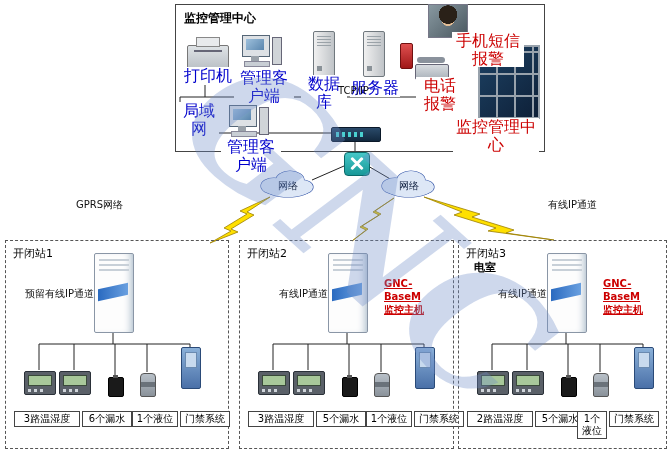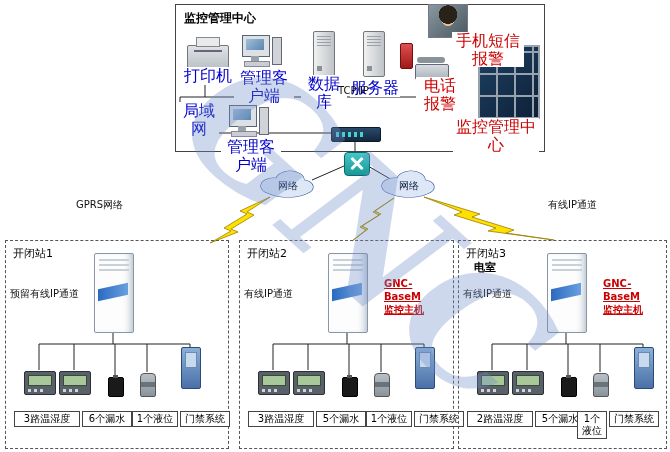--- a/index.html
+++ b/index.html
@@ -14,21 +14,21 @@
   .center-box{position:absolute;left:175px;top:4px;width:368px;height:146px;border:1px solid #444;z-index:2;}
   .station{position:absolute;top:240px;height:207px;border:1px dashed #555;z-index:2;}
   .cc-title{position:absolute;left:8px;top:5px;font-size:12px;font-weight:bold;color:#000;}
   .st-title{position:absolute;left:7px;top:5px;font-size:11px;font-weight:normal;color:#000;}
   .st-sub{position:absolute;left:15px;top:19px;font-size:11px;font-weight:bold;color:#000;}
   
   .dev-label{position:absolute;font-size:16px;line-height:1.1;text-align:center;background:#fff;padding:0 1px;z-index:3;}
   .blue{color:#0000cc;}
   .red{color:#cc0000;}
   .small-label{position:absolute;font-size:10px;color:#111;z-index:3;}
-  .channel{position:absolute;left:4px;top:46px;width:84px;text-align:left;font-size:10px;color:#111;z-index:3;}
+  .channel{position:absolute;left:4px;top:46px;width:84px;text-align:right;font-size:10px;color:#111;z-index:3;}
   .host{position:absolute;left:144px;top:36px;width:64px;font-size:10px;font-weight:bold;color:#cc0000;line-height:1.3;white-space:pre-line;z-index:3;text-decoration:underline;}
   .sensor-box{position:absolute;top:170px;border:1px solid #444;background:#fff;font-size:10px;color:#000;text-align:center;padding:1px 1px;line-height:1.2;z-index:3;}
   
   .icon{position:absolute;z-index:2;}
   .printer{width:40px;height:24px;background:linear-gradient(#dfe3e6,#b8bec4);border:1px solid #777;border-radius:2px;top:48px;}
   .printer::before{content:"";position:absolute;left:8px;top:-9px;width:22px;height:8px;background:#e8eaec;border:1px solid #888;}
   .printer::after{content:"";position:absolute;left:6px;top:4px;width:28px;height:2px;background:#667;}
   .comp{width:40px;height:32px;}
   .comp::before{content:"";position:absolute;left:30px;top:2px;width:8px;height:26px;background:#d0d4d8;border:1px solid #667;}
   .comp::after{content:"";position:absolute;left:2px;top:26px;width:24px;height:4px;background:#c8ced4;border:1px solid #889;}

